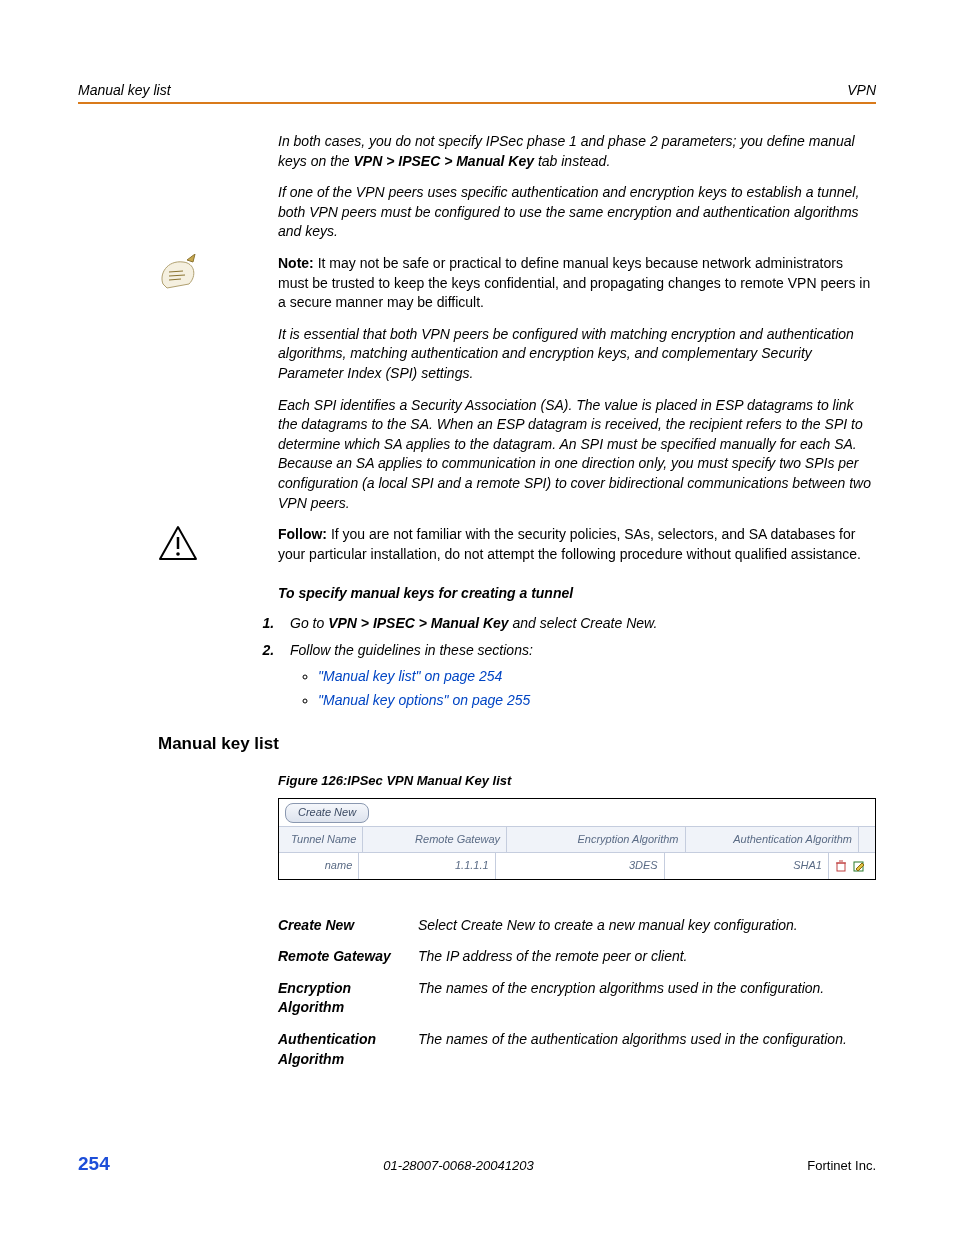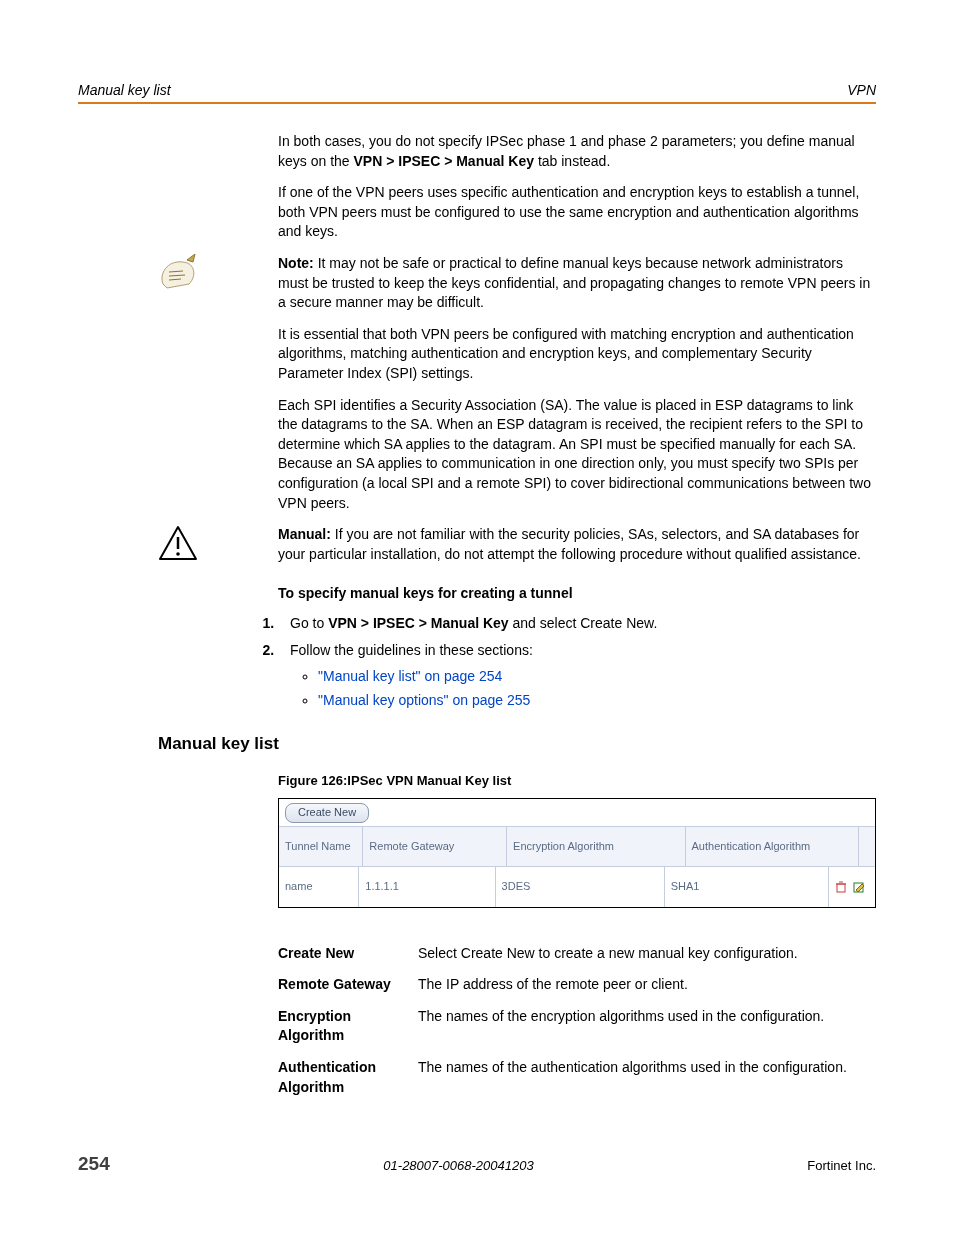--- a/index.html
+++ b/index.html
@@ -25,20 +25,21 @@
     margin-bottom: 4px;
   }
   .hr-orange {
     border: none;
     border-top: 2px solid #d97a1a;
     margin: 0 0 28px 0;
   }
   .content-col {
     margin-left: 200px;
     line-height: 1.4;
+    font-style: italic;
   }
   .para {
     margin: 0 0 12px 0;
   }
   .bold { font-weight: bold; }
   .indent-row {
     display: flex;
     align-items: flex-start;
     margin-bottom: 12px;
   }
@@ -103,22 +104,22 @@
     border-radius: 8px;
     padding: 1px 12px;
     font-size: 11px;
     color:#3b4a63;
   }
   .fig-row {
     display:flex;
     border-top:1px solid #c5cdde;
   }
   .fig-cell {
-    padding: 12px 6px;
-    text-align:left;
+    padding: 5px 6px;
+    text-align:right;
     border-right:1px solid #c5cdde;
     box-sizing:border-box;
   }
   .c1 { width: 85px; }
   .c2 { width: 145px; }
   .c3 { width: 180px; }
   .c4 { width: 175px; }
   .c5 { flex:1; border-right:none; display:flex; justify-content:flex-end; align-items:center; gap:6px; padding-right:10px;}
   .fig-head { background:#f0f3f9; }
   .desc-table {
@@ -142,21 +143,21 @@
   }
   .footer-row {
     position: absolute;
     left: 78px;
     right: 78px;
     bottom: 60px;
     display:flex;
     align-items:baseline;
   }
   .page-num {
-    color: #404040;
+    color: #1d4ed8;
     font-weight: bold;
     font-size: 19px;
   }
   .doc-id {
     flex:1;
     text-align:center;
     font-style: italic;
     font-size: 13px;
   }
   .company {
@@ -204,21 +205,21 @@
 
   <div class="indent-row">
     <div class="icon-col">
       <svg class="caution-svg" width="40" height="36" viewBox="0 0 40 36">
         <path d="M20 2 L38 34 L2 34 Z" fill="none" stroke="#000" stroke-width="2" stroke-linejoin="round"></path>
         <line x1="20" y1="12" x2="20" y2="24" stroke="#000" stroke-width="2.5"></line>
         <circle cx="20" cy="29" r="1.8" fill="#000"></circle>
       </svg>
     </div>
     <div class="note-body">
-      <span class="bold">Manual:</span><span> If you are not familiar with the security policies, SAs, selectors, and SA databases for your particular installation, do not attempt the following procedure without qualified assistance.</span>
+      <span class="bold">Follow:</span><span> If you are not familiar with the security policies, SAs, selectors, and SA databases for your particular installation, do not attempt the following procedure without qualified assistance.</span>
     </div>
   </div>
 
   <div class="content-col">
     <div class="subhead">To specify manual keys for creating a tunnel</div>
     <ol class="steps">
       <li>
         <span>Go to </span><span class="bold">VPN &gt; IPSEC &gt; Manual Key</span><span> and select Create New.</span>
       </li>
       <li>

